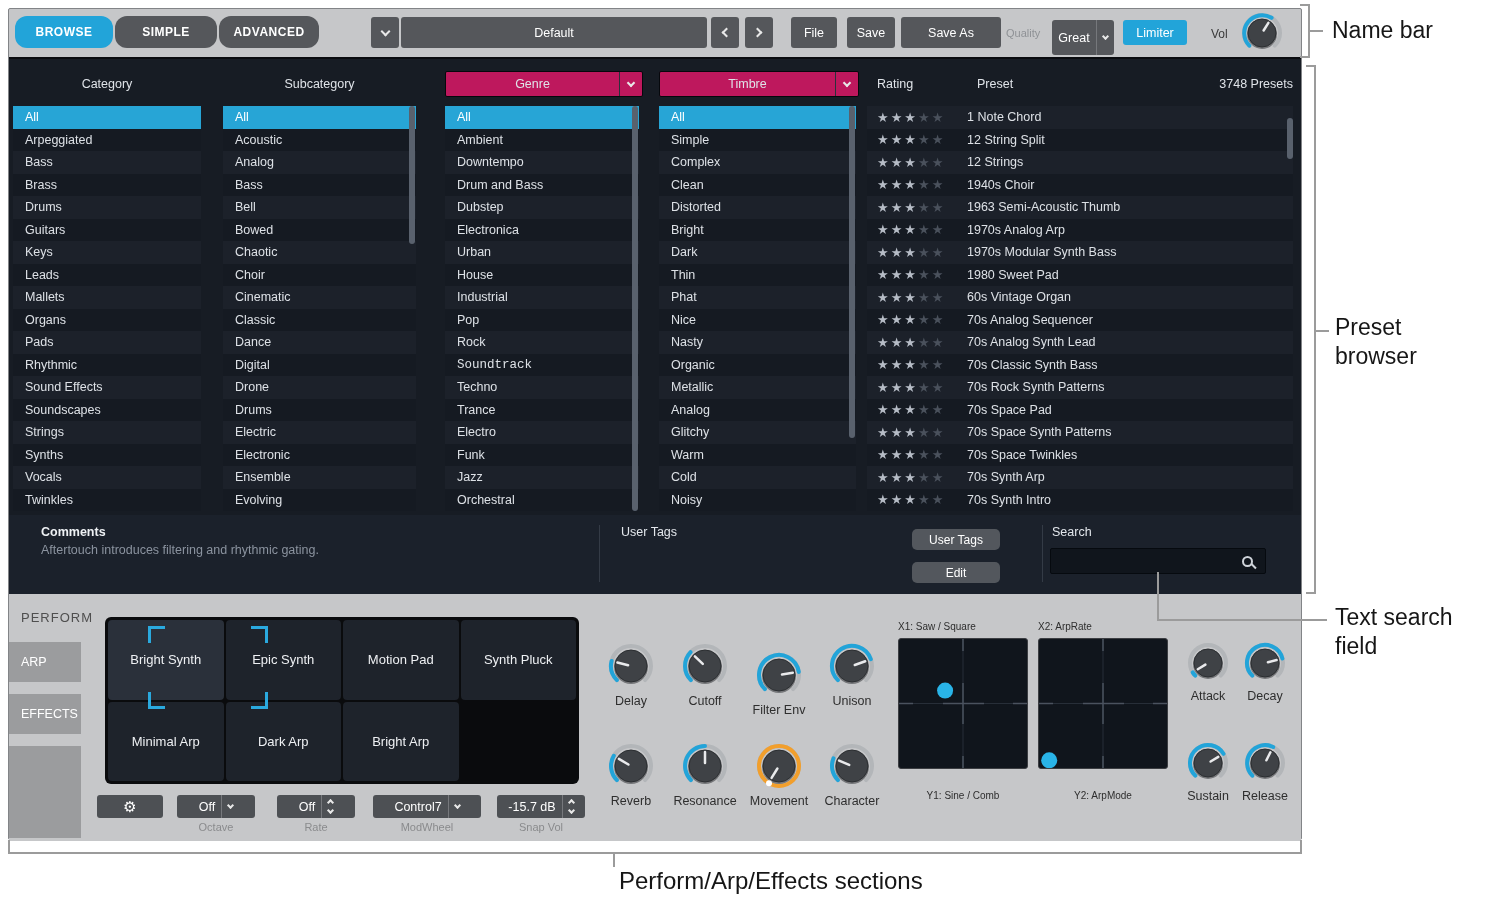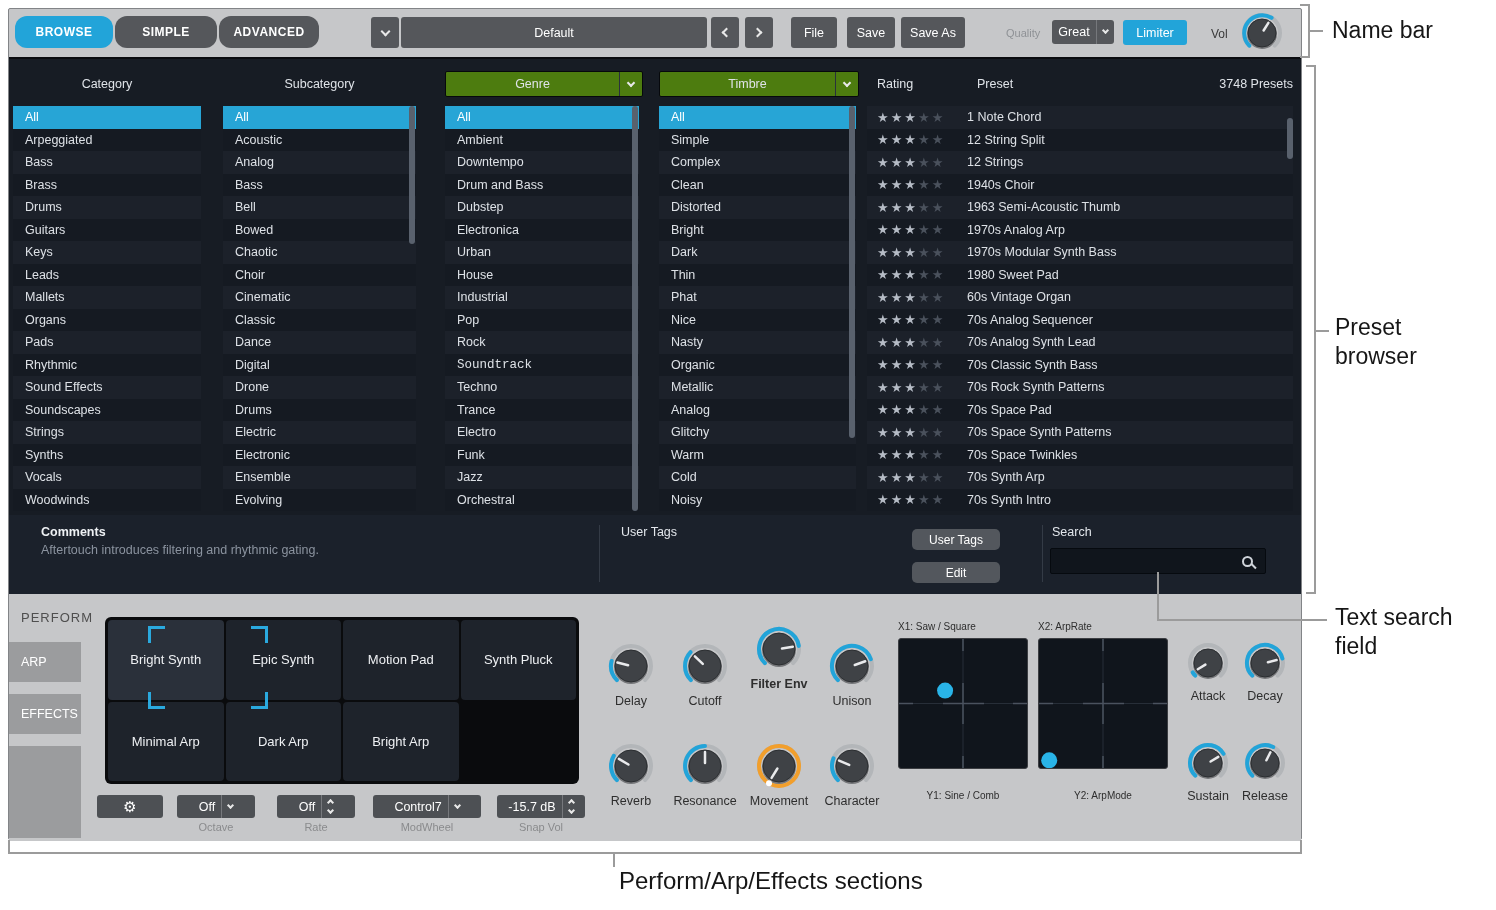--- a/index.html
+++ b/index.html
@@ -26,21 +26,21 @@
   .chev.up    { transform:rotate(-135deg); margin-top:2px;}
   .divline { width:1px; align-self:stretch; background:#76787c; margin:0 6px; }
   .stepper-col { display:flex; flex-direction:column; gap:3px; align-items:center; }
   .stepper-col .chev { width:5px; height:5px; margin:0; }
 
   
   .browser { position:absolute; left:0; top:48px; width:100%; height:537px;
     background:#171c24; border-top:2px solid #0a0c10; border-bottom:1px solid #0a0c10; color:#e8ebee; }
   .bhead { position:absolute; top:12px; height:26px; display:flex; align-items:center;
     justify-content:center; font-size:12.5px; color:#dfe3e8; }
-  .bhead.box { background:#4d7c0f; border-radius:2px; border:1px solid #060albib; border:1px solid #06080c; }
+  .bhead.box { background:#be185d; border-radius:2px; border:1px solid #060albib; border:1px solid #06080c; }
   .bhead .hchev { margin-left:auto; display:flex; align-items:center; border-left:1px solid #2a313c;
     align-self:stretch; padding:0 8px; }
   .bhead .htitle { flex:1; text-align:center; }
   .row { height:22.5px; line-height:22.5px; padding-left:12px; font-size:12.5px;
     color:#dde1e6; background:#1c212a; white-space:nowrap; overflow:hidden; }
   .row.alt { background:#151a22; }
   .row.sel { background:#27a5d6; color:#fff; }
   .col { position:absolute; top:0; bottom:0; }
   .sbtrack { position:absolute; top:0; bottom:0; width:6px; }
   .sbthumb { position:absolute; left:0; width:6px; background:#59616d; border-radius:3px; }
@@ -106,23 +106,23 @@
           <span>Default</span>
         </div>
       <div class="btn" style="left:702px;top:8px;width:28px;height:31px;">
           <span class="chev left"></span>
         </div>
       <div class="btn" style="left:736px;top:8px;width:28px;height:31px;">
           <span class="chev right"></span>
         </div>
       <div class="btn" style="left:782px;top:8px;width:46px;height:31px;">File</div>
       <div class="btn" style="left:838px;top:8px;width:48px;height:31px;">Save</div>
-      <div class="btn" style="left:892px;top:8px;width:64px;height:31px;">Save As</div>
+      <div class="btn" style="left:892px;top:8px;width:100px;height:31px;">Save As</div>
       <div class="small-label" style="left:997px;top:18px;">Quality</div>
-      <div class="btn" style="left:1043px;top:11px;width:62px;height:24px;">
+      <div class="btn" style="left:1043px;top:11px;width:62px;height:35px;">
         <span>Great</span>
         <span class="divline"></span>
         <span class="chev" style="width:5px;height:5px;"></span>
       </div>
       <div class="btn blue" style="left:1114px;top:11px;width:64px;height:25px;">Limiter</div>
       <div class="dark-label" style="left:1202px;top:18px;">Vol</div>
       <div id="vol-knob" style="position:absolute;left:1232px;top:3px;"><svg width="42" height="42" viewBox="0 0 42 42">
             <path d="M8.3 33.7 A18 18 0 1 1 33.7 33.7" stroke="#b3b6b9" stroke-width="4" fill="none" stroke-linecap="round"></path>
             <path d="M8.3 33.7 A18 18 0 0 1 30.6 5.8" stroke="#22a4d9" stroke-width="4" fill="none" stroke-linecap="round"></path>
             <circle cx="21" cy="22" r="15" fill="#26282b" opacity="0.5"></circle>
@@ -162,21 +162,21 @@
             <div class="row alt">Leads</div>
             <div class="row">Mallets</div>
             <div class="row alt">Organs</div>
             <div class="row">Pads</div>
             <div class="row alt">Rhythmic</div>
             <div class="row">Sound Effects</div>
             <div class="row alt">Soundscapes</div>
             <div class="row">Strings</div>
             <div class="row alt">Synths</div>
             <div class="row">Vocals</div>
-            <div class="row alt">Woodwinds</div>
+            <div class="row alt">Twinkles</div>
           </div>
           <div class="col" style="left: 214px; width: 193px;">
             <div class="row sel" style="padding-right: 8px;">All</div>
             <div class="row alt" style="padding-right: 8px;">Acoustic</div>
             <div class="row" style="padding-right: 8px;">Analog</div>
             <div class="row alt" style="padding-right: 8px;">Bass</div>
             <div class="row" style="padding-right: 8px;">Bell</div>
             <div class="row alt" style="padding-right: 8px;">Bowed</div>
             <div class="row" style="padding-right: 8px;">Chaotic</div>
             <div class="row alt" style="padding-right: 8px;">Choir</div>
@@ -406,21 +406,21 @@
           <div class="knobwrap" style="left: 658px; top: 49px;">
             <div><svg width="46" height="46" viewBox="0 0 46 46">
                 <path d="M8.9 37.1 A20 20 0 1 1 37.1 37.1" stroke="#b3b6b9" stroke-width="4" fill="none" stroke-linecap="round"></path>
                 <path d="M8.9 37.1 A20 20 0 0 1 8.6 9.1" stroke="#22a4d9" stroke-width="4" fill="none" stroke-linecap="round"></path>
                 <circle cx="23" cy="24" r="17" fill="#26282b" opacity="0.5"></circle>
                 <circle cx="23" cy="23" r="16" fill="#3f4246" stroke="#2c2f32" stroke-width="1"></circle>
                 <line x1="20.8" y1="20.9" x2="12.9" y2="13.3" stroke="#e9eaec" stroke-width="2.5" stroke-linecap="round"></line>
               </svg></div>
             <div class="knob-label">Cutoff</div>
           </div>
-          <div class="knobwrap" style="left: 732px; top: 32px; font-weight: bold;">
+          <div class="knobwrap" style="left: 732px; top: 58px;">
             <div><svg width="46" height="46" viewBox="0 0 46 46">
                 <path d="M8.9 37.1 A20 20 0 1 1 37.1 37.1" stroke="#b3b6b9" stroke-width="4" fill="none" stroke-linecap="round"></path>
                 <path d="M8.9 37.1 A20 20 0 1 1 42.8 19.9" stroke="#22a4d9" stroke-width="4" fill="none" stroke-linecap="round"></path>
                 <circle cx="23" cy="24" r="17" fill="#26282b" opacity="0.5"></circle>
                 <circle cx="23" cy="23" r="16" fill="#3f4246" stroke="#2c2f32" stroke-width="1"></circle>
                 <line x1="26.0" y1="22.5" x2="36.8" y2="20.8" stroke="#e9eaec" stroke-width="2.5" stroke-linecap="round"></line>
               </svg></div>
             <div class="knob-label">Filter Env</div>
           </div>
           <div class="knobwrap" style="left: 805px; top: 49px;">

